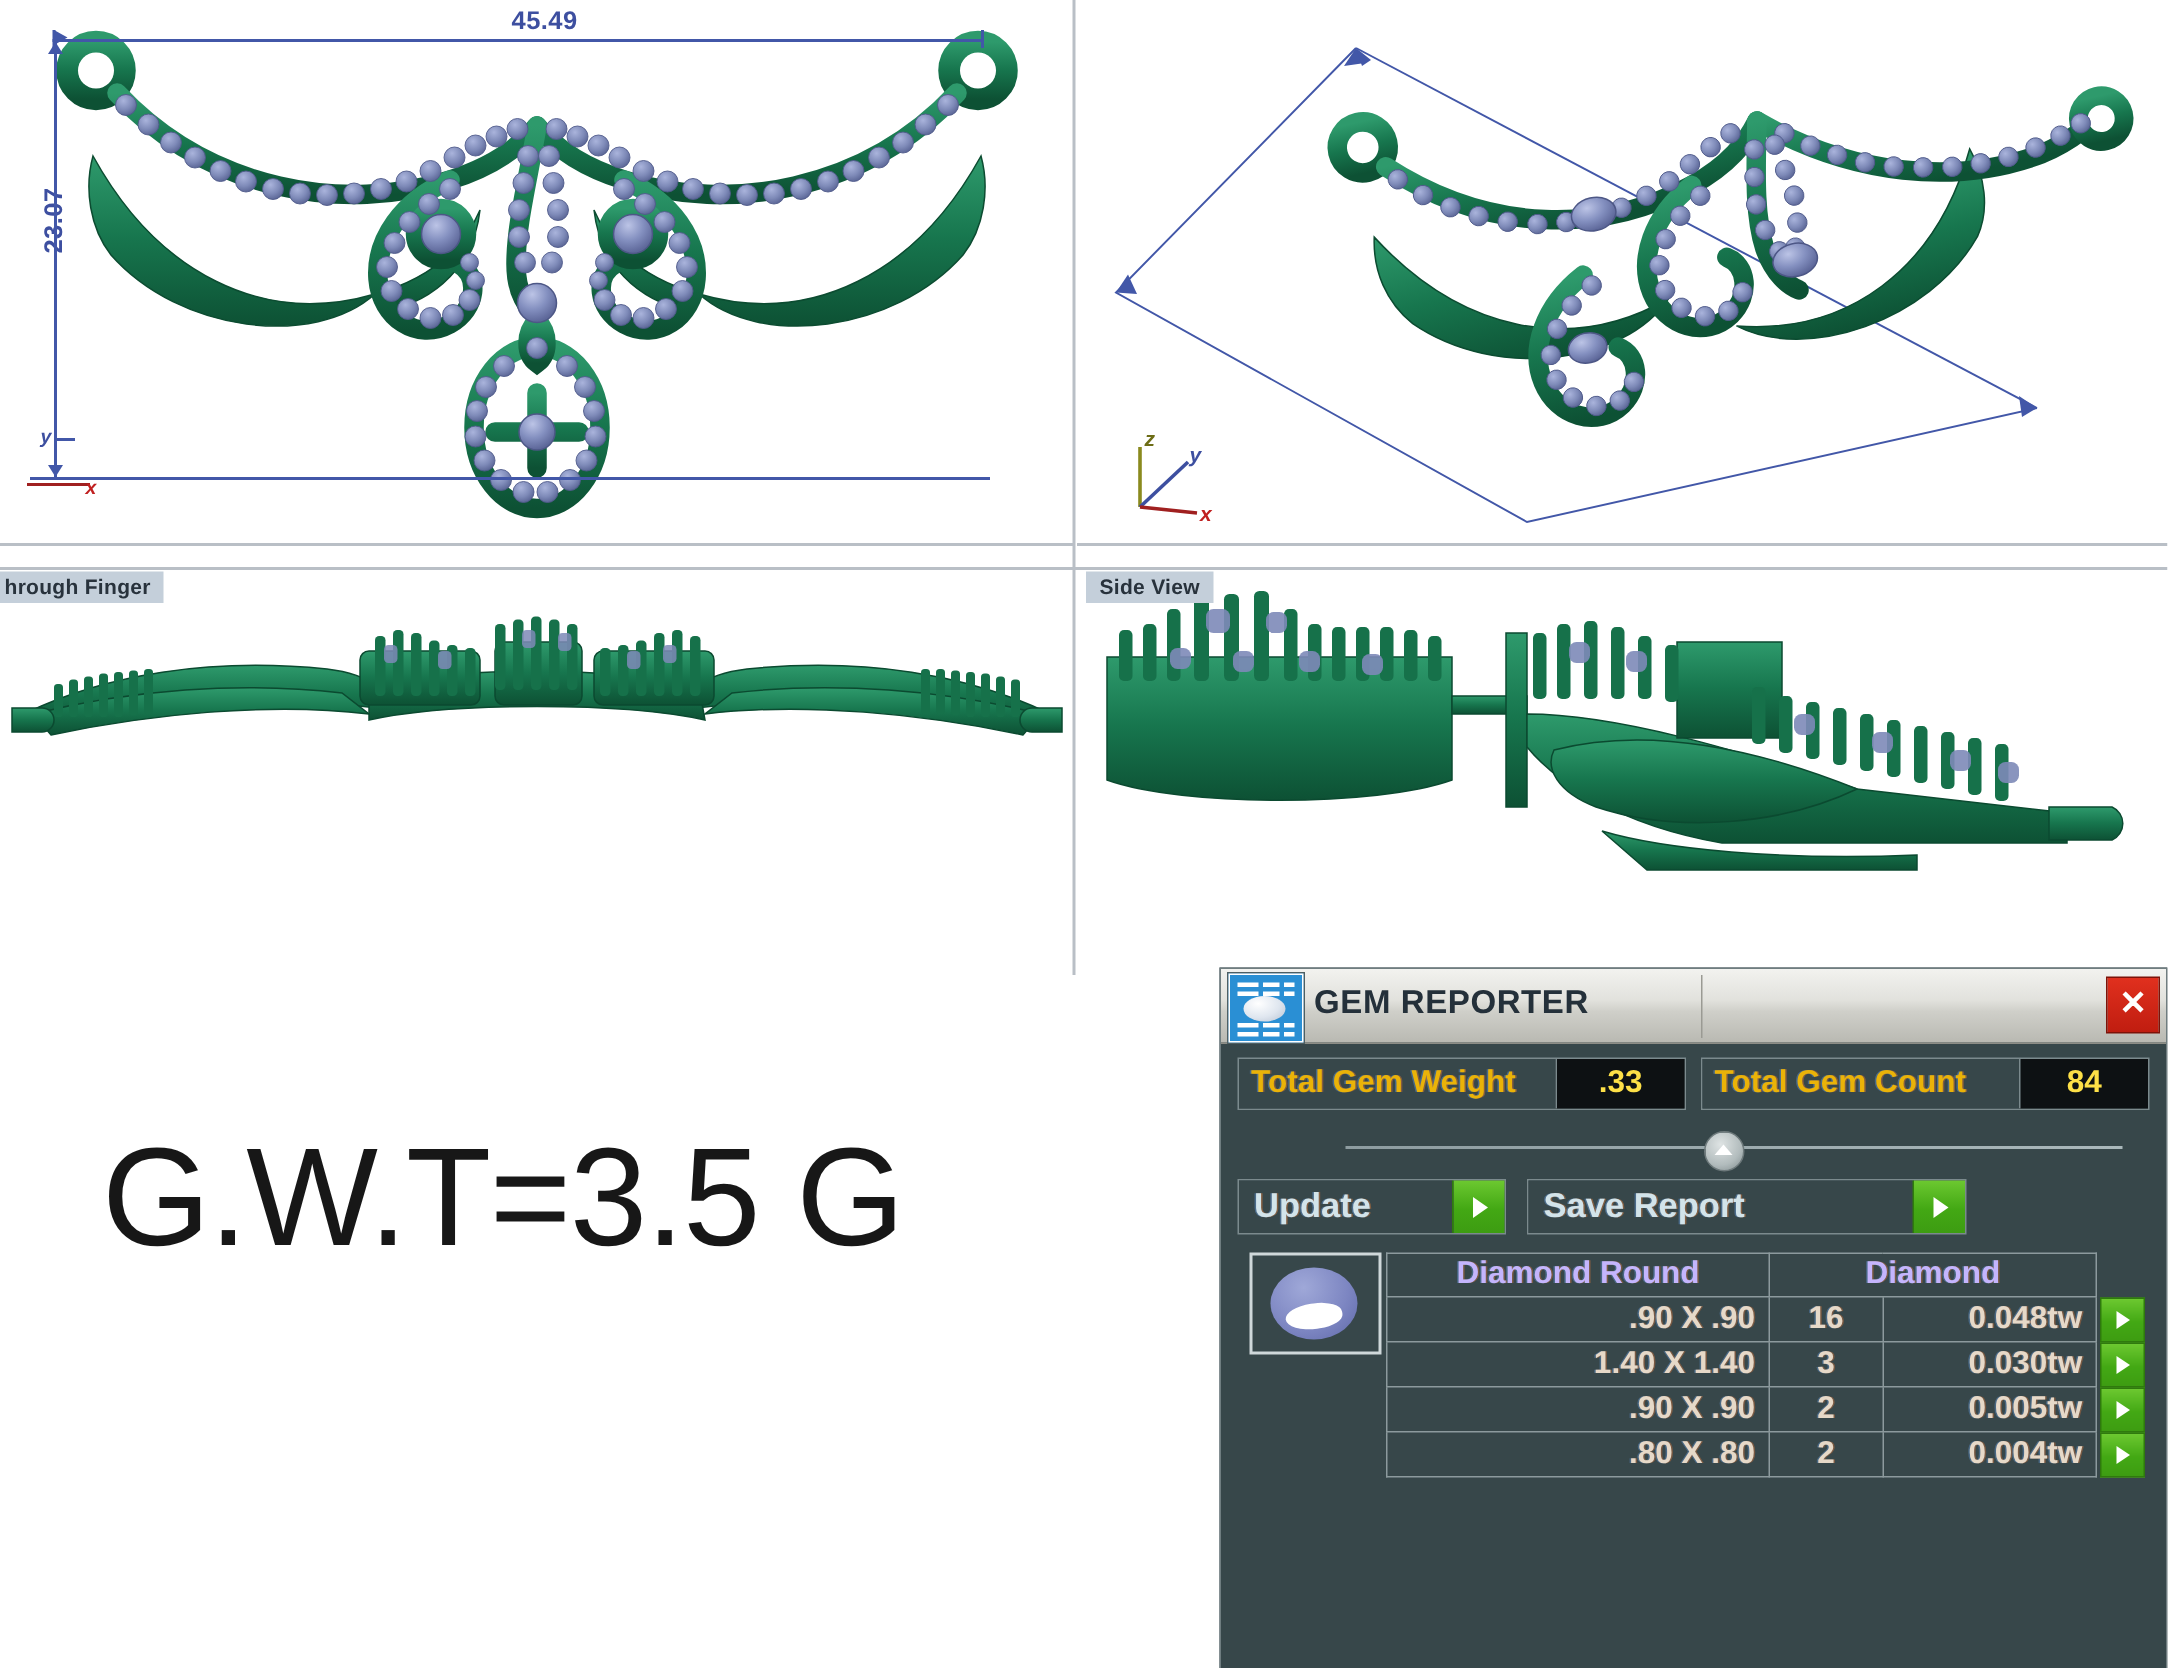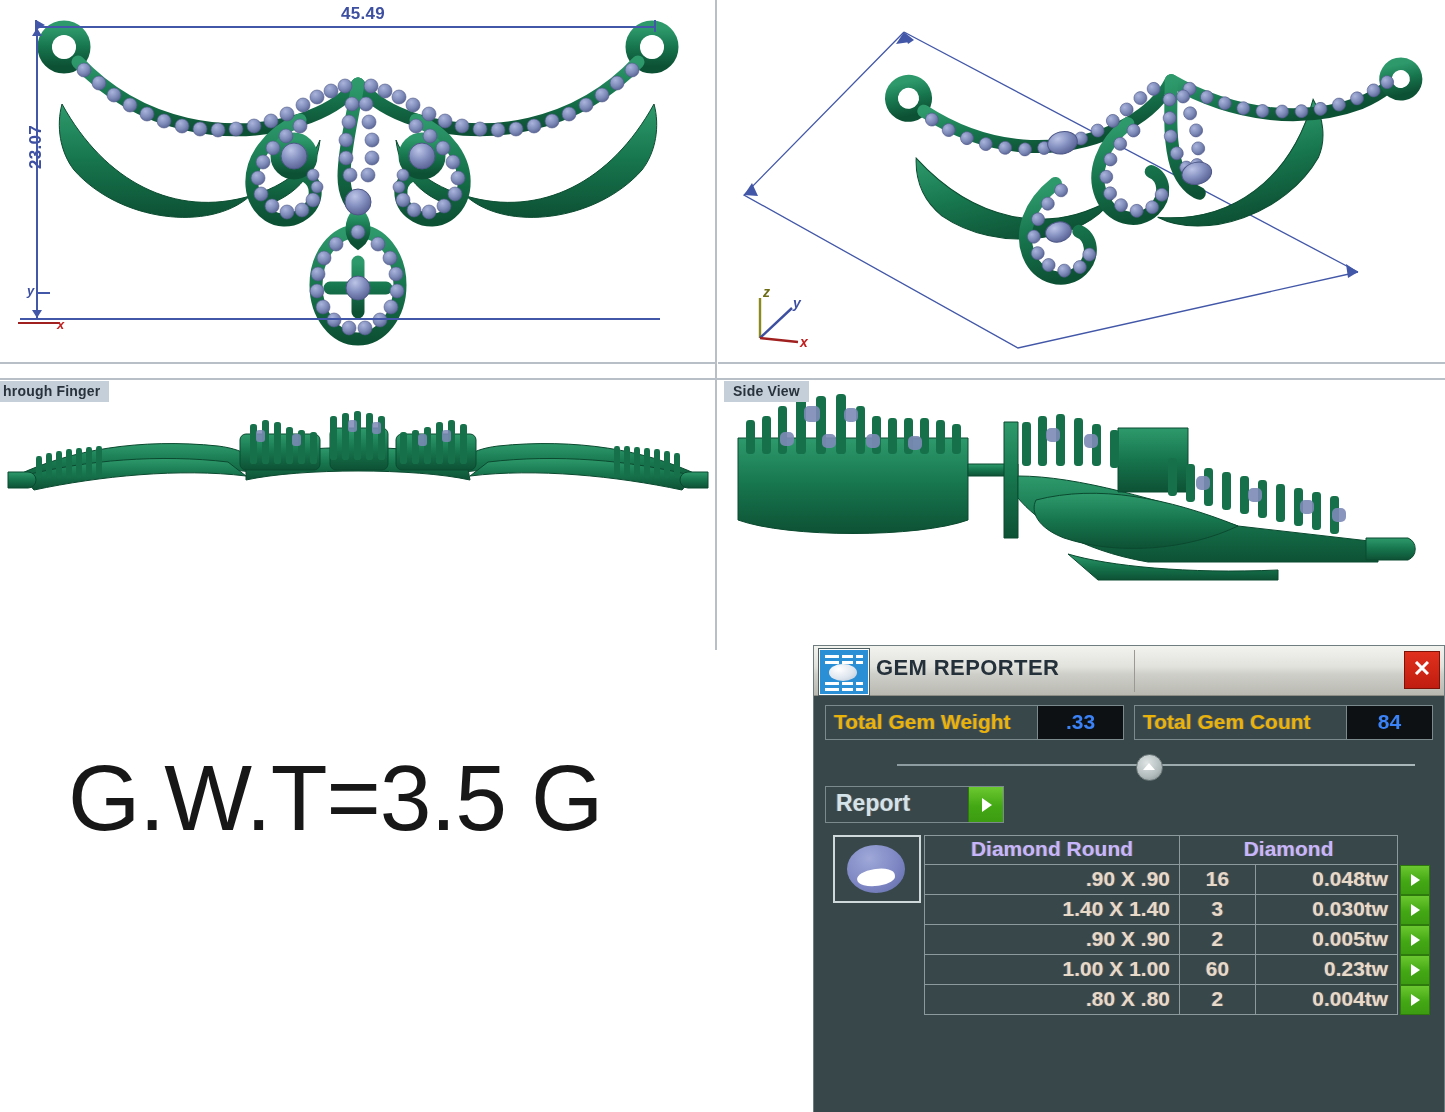--- a/index.html
+++ b/index.html
@@ -71,21 +71,21 @@
       background:linear-gradient(to bottom,#e0301e 0%,#c01d10 100%);
       border:1px solid #7d1208;color:#ffffff;font-size:22px;font-weight:bold;
       line-height:34px;text-align:center;cursor:pointer;}
 
   #gr-body{padding:9px 11px 0 11px;}
   .gr-row-top{display:flex;gap:10px;align-items:stretch;}
   .gr-fieldgroup{display:flex;border:1px solid #7b8a8d;flex:1;}
   .gr-flabel{flex:1;background:#37474a;color:#eab308;font-size:21px;
       font-weight:bold;padding:4px 8px 5px 8px;white-space:nowrap;
       text-shadow:1px 0 0 rgba(190,110,60,.55),-1px 0 0 rgba(90,140,200,.5);}
-  .gr-fvalue{width:86px;background:#0d1113;color:#3b82f6;font-size:21px;
+  .gr-fvalue{width:86px;background:#0d1113;color:#fde047;font-size:21px;
       font-weight:bold;text-align:center;padding:4px 6px 5px 6px;
       border-left:1px solid #7b8a8d;box-sizing:border-box;}
 
   #gr-slider{position:relative;height:34px;margin-top:8px;}
   #gr-slider .track{position:absolute;left:72px;right:18px;top:16px;height:2px;
       background:linear-gradient(to right,#8d9ca0,#aab8bb);}
   #gr-collapse{position:absolute;left:311px;top:6px;width:25px;height:25px;
       border-radius:50%;background:radial-gradient(circle at 40% 32%,#dfe4e4 0%,#b2bcbd 60%,#7e8a8c 100%);
       border:1px solid #6d797b;cursor:pointer;}
   #gr-collapse .chev{position:absolute;left:6px;top:8px;width:0;height:0;
@@ -586,21 +586,25 @@
 
     <div id="gr-slider">
       <div class="track"></div>
       <div id="gr-collapse">
         <div class="chev"></div>
       </div>
     </div>
 
     <div class="gr-btn-row">
       <div class="gr-btn" id="gr-btn-update">
-        <div class="cap">Report</div>
+        <div class="cap">Update</div>
+        <div class="arrow-btn"></div>
+      </div>
+      <div class="gr-btn" id="gr-btn-save">
+        <div class="cap">Save Report</div>
         <div class="arrow-btn"></div>
       </div>
     </div>
 
     <div id="gr-table-wrap">
       <div id="gem-thumb">
         <div class="stone"></div>
           <div class="facet"></div>
       </div>
       <table id="gem-table">
@@ -630,28 +634,20 @@
             </tr>
             <tr>
               <td class="size">.90 X .90</td>
               <td class="count">2</td>
               <td class="tw">0.005tw</td>
               <td class="act">
                 <span class="row-arrow"></span>
               </td>
             </tr>
             <tr>
-              <td class="size">1.00 X 1.00</td>
-              <td class="count">60</td>
-              <td class="tw">0.23tw</td>
-              <td class="act">
-                <span class="row-arrow"></span>
-              </td>
-            </tr>
-            <tr>
               <td class="size">.80 X .80</td>
               <td class="count">2</td>
               <td class="tw">0.004tw</td>
               <td class="act">
                 <span class="row-arrow"></span>
               </td>
             </tr>
           </tbody>
       </table>
     </div>

